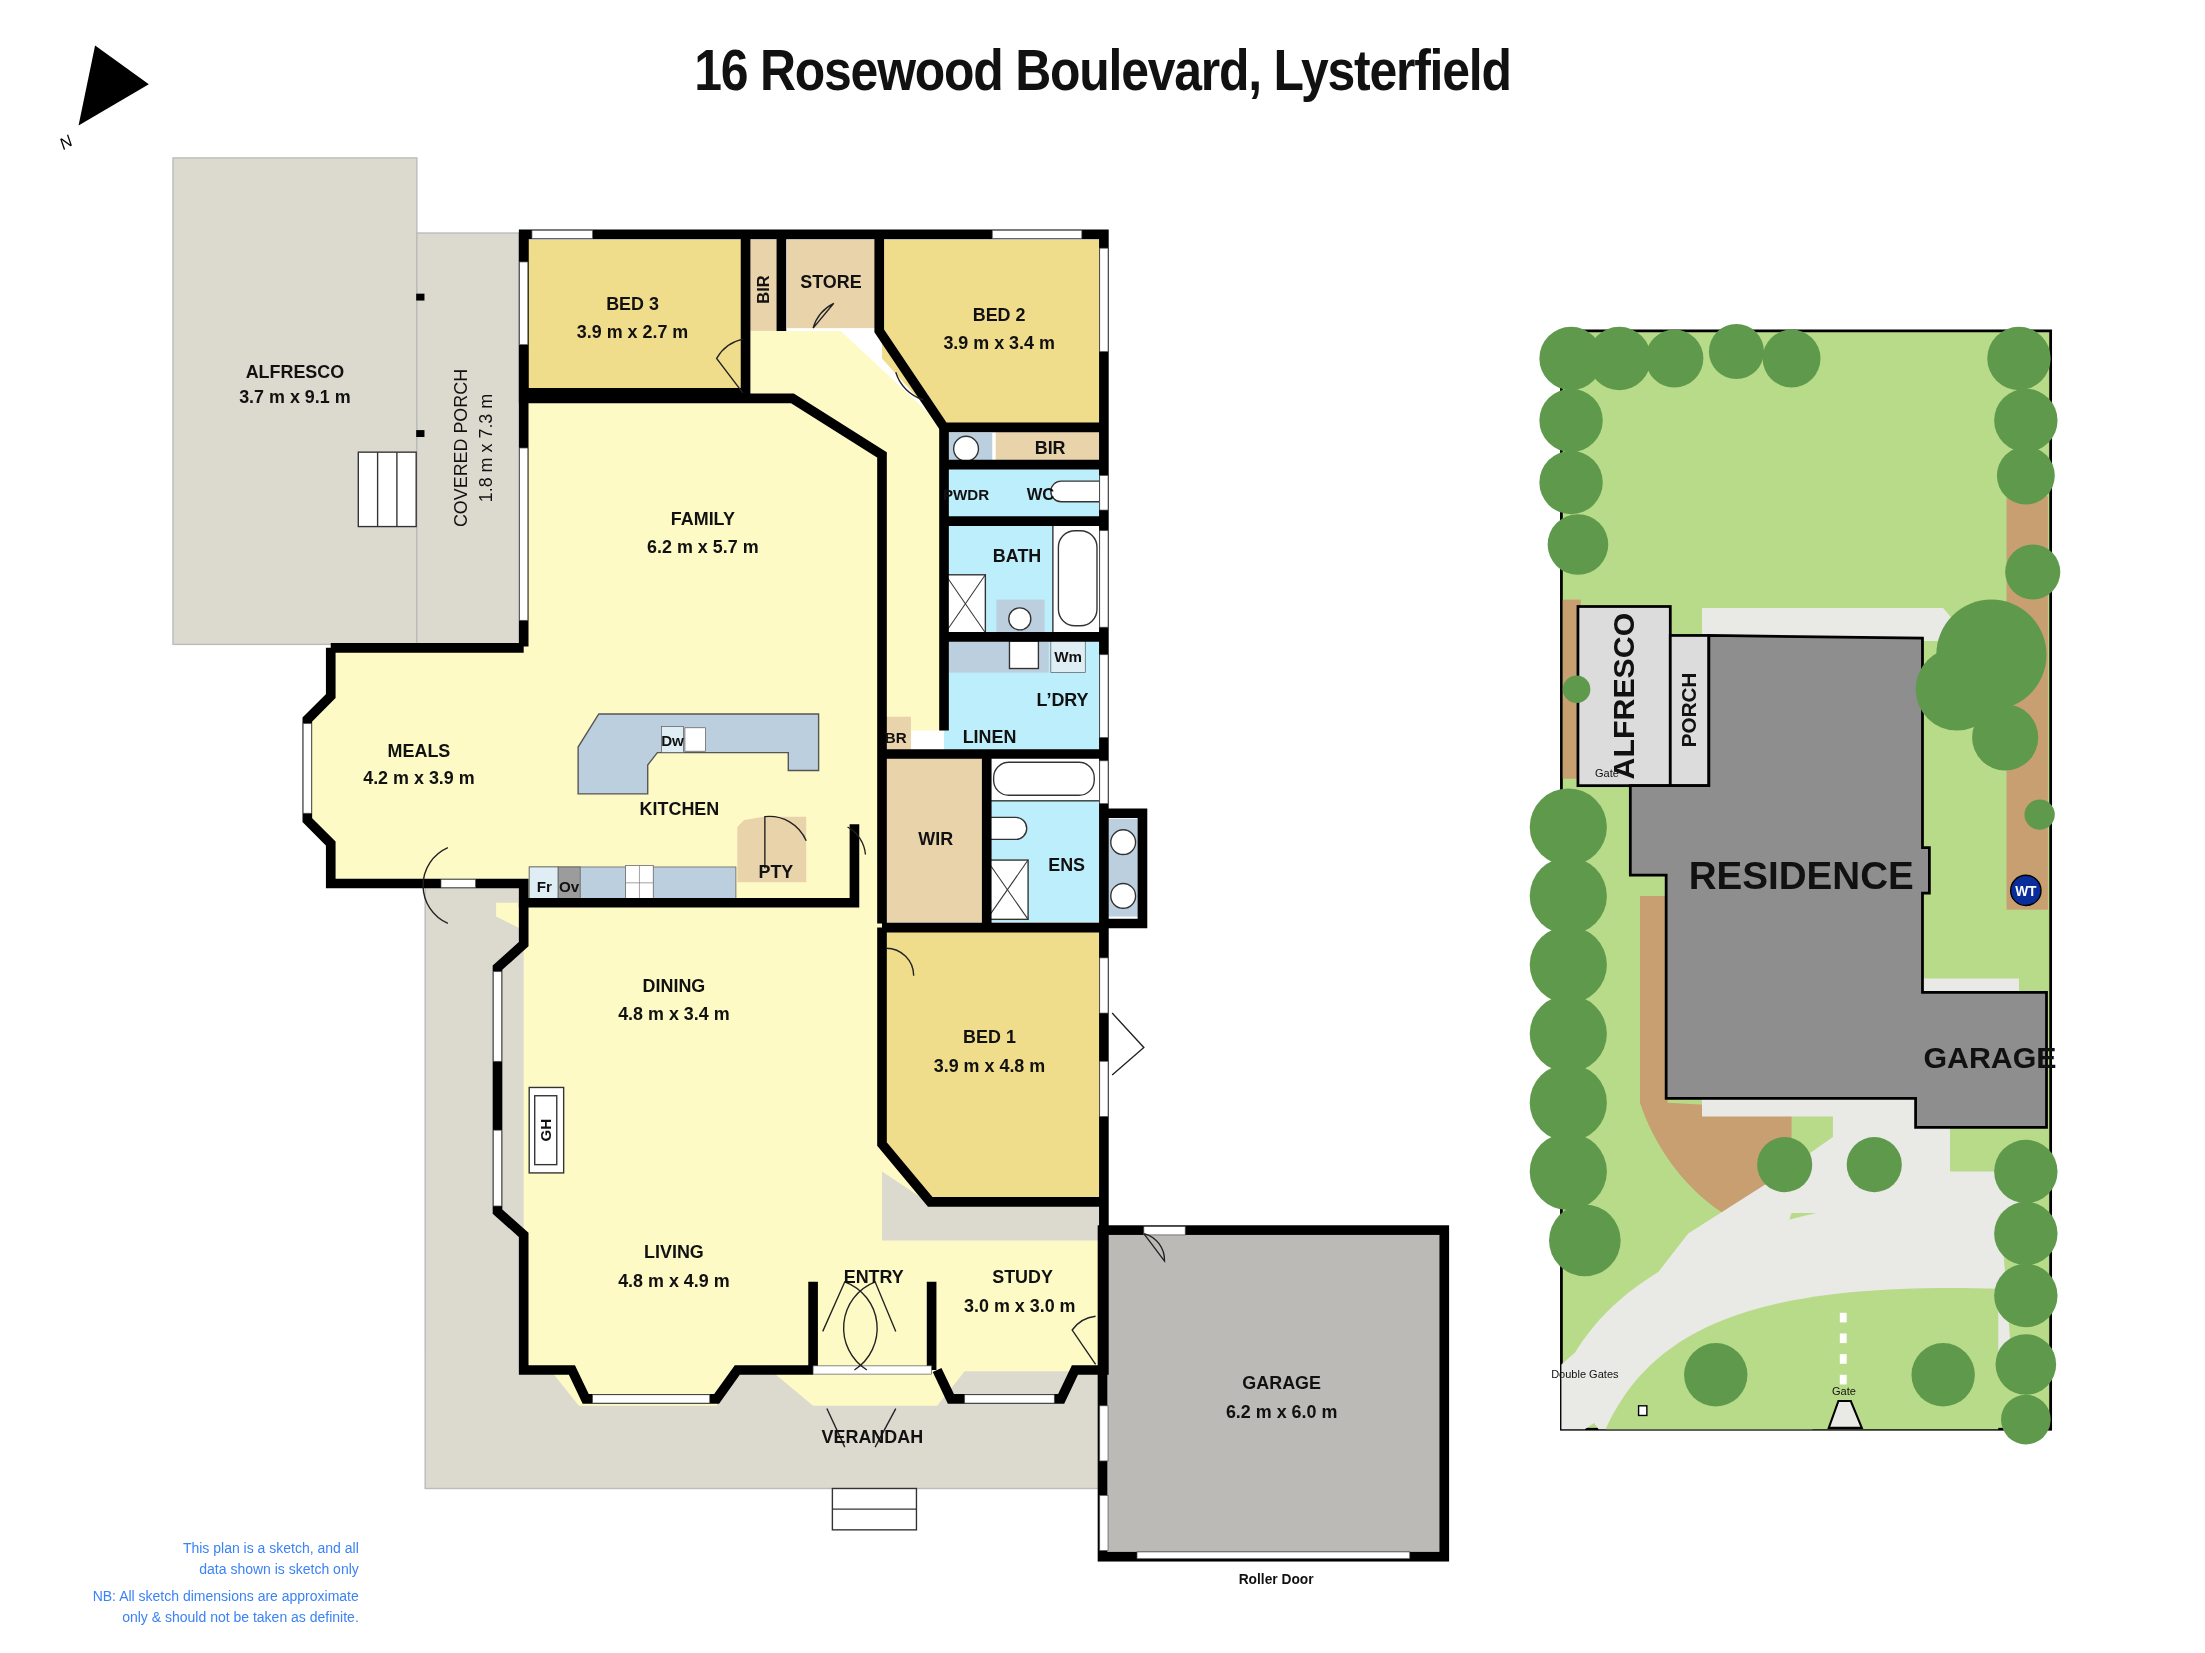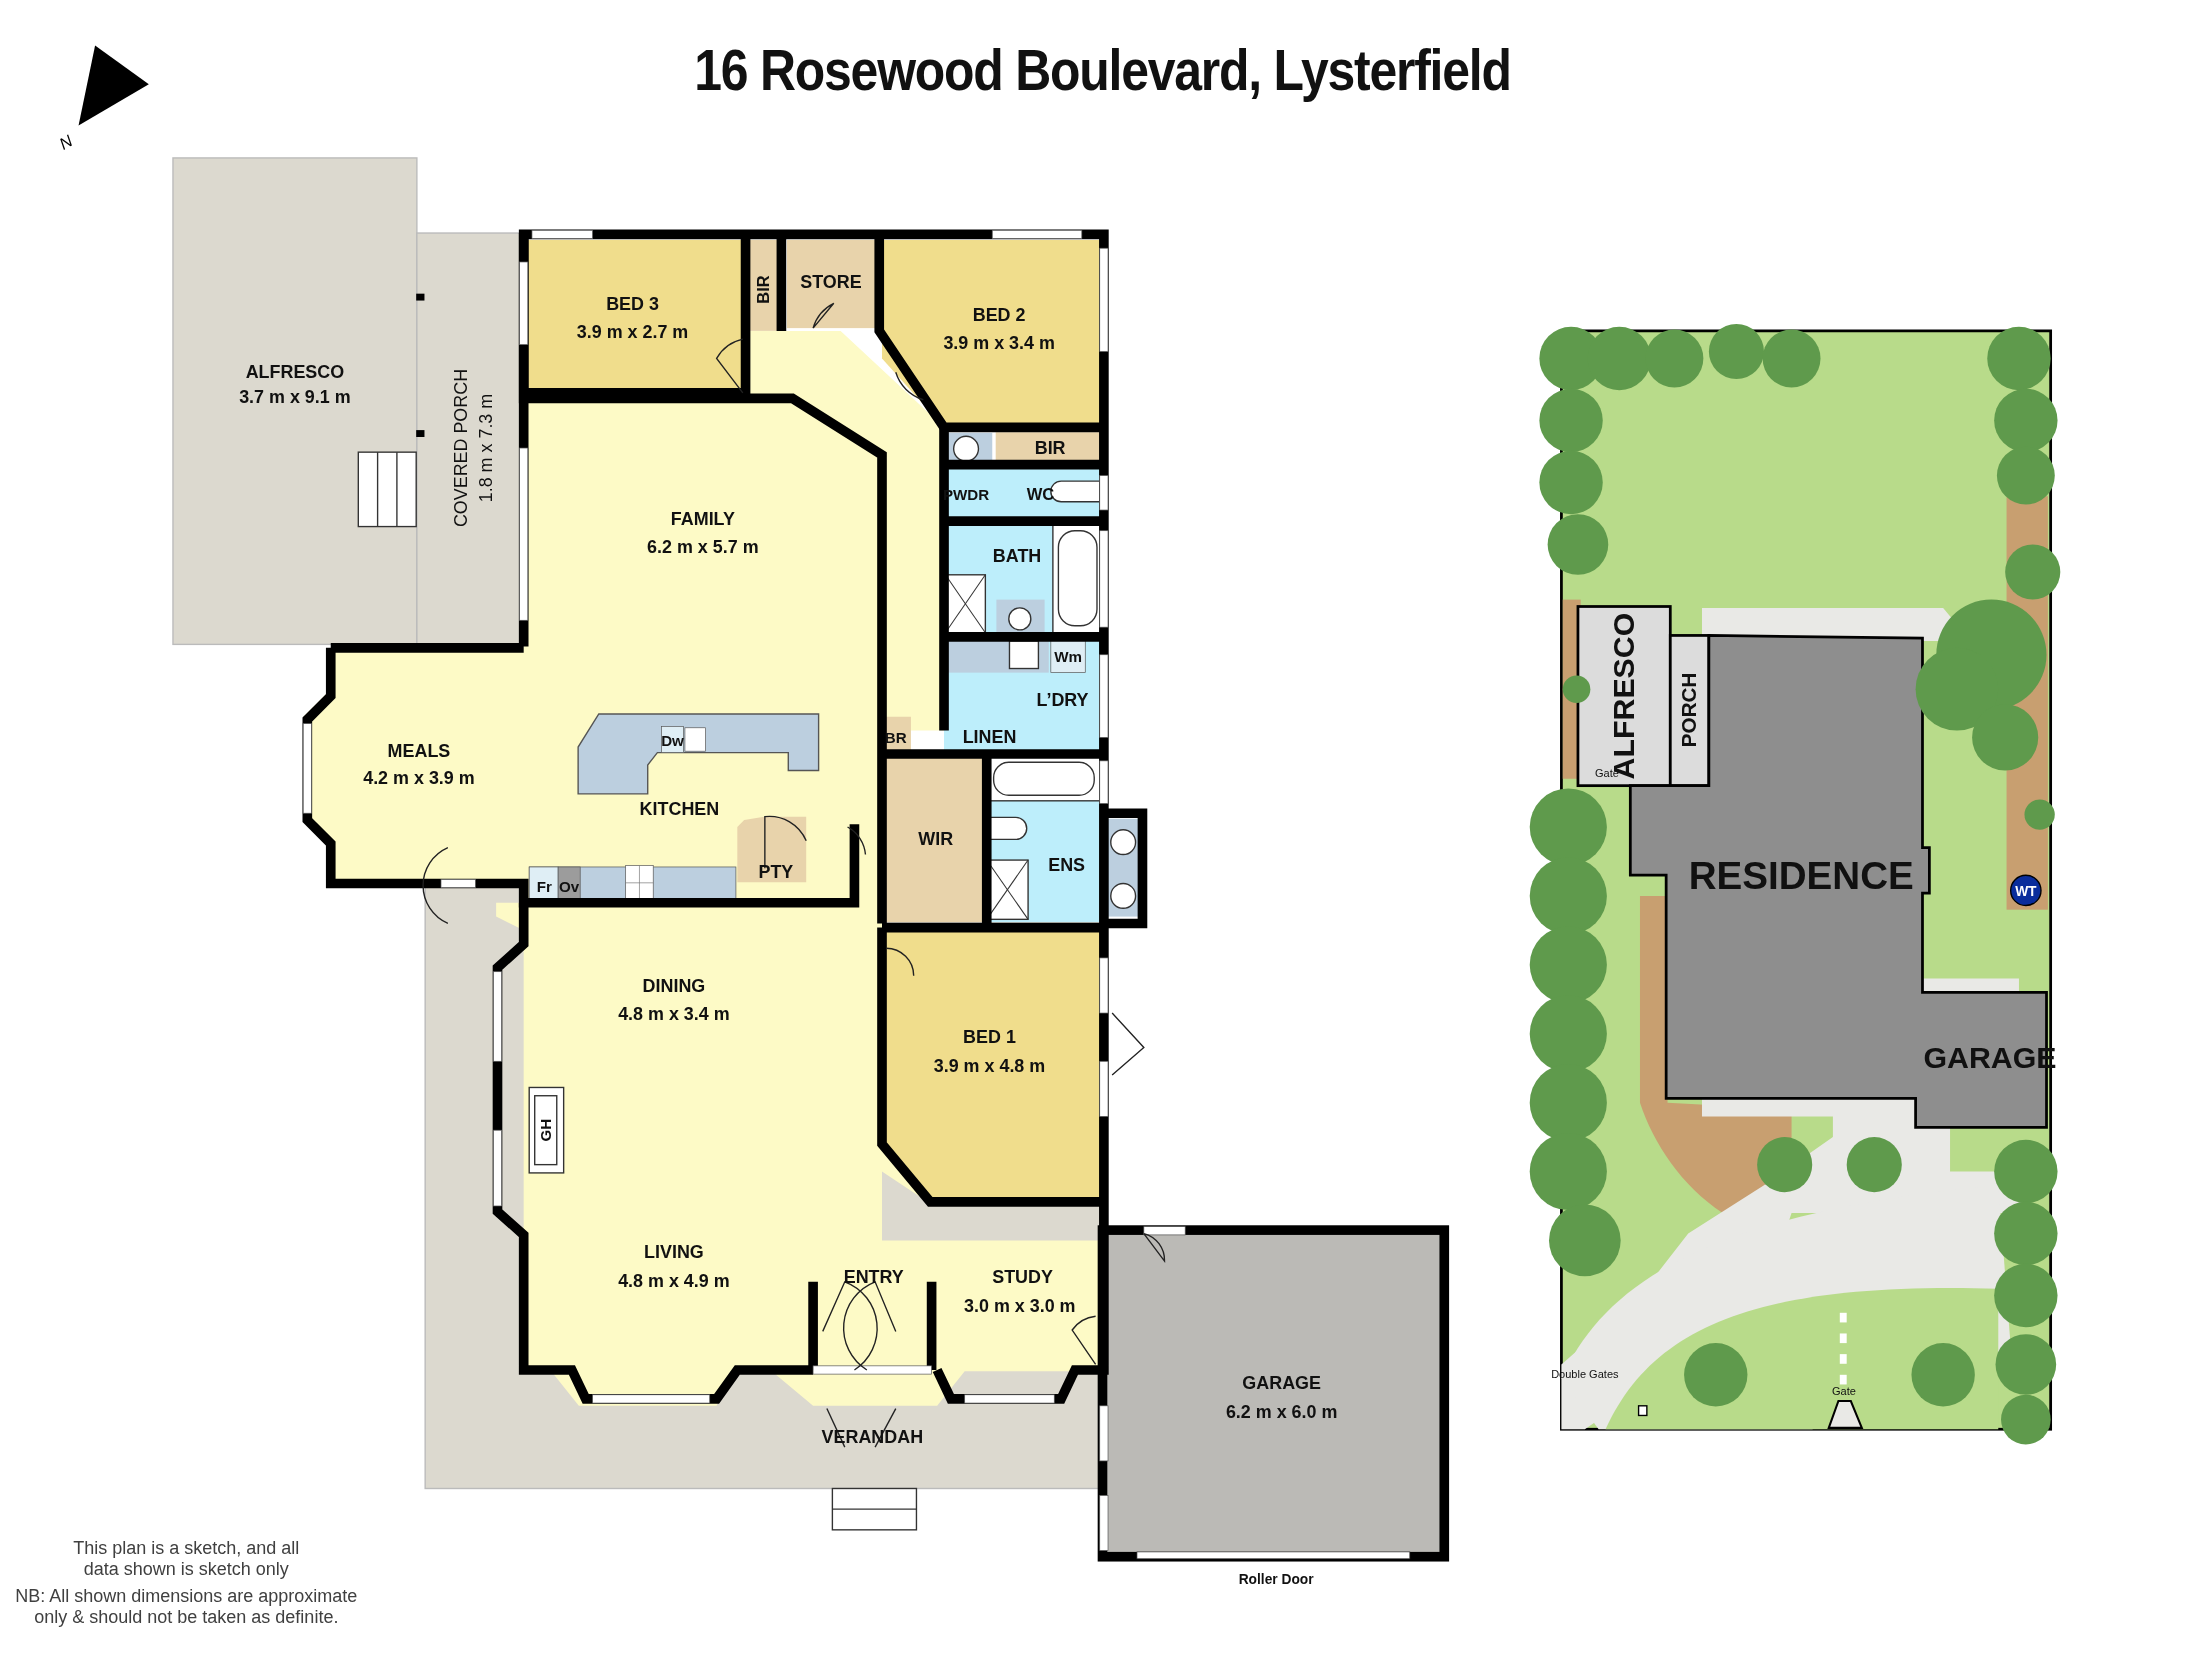--- a/index.html
+++ b/index.html
@@ -1,21 +1,21 @@
 <!DOCTYPE html>
 <html style="font-size:11px"><head>
 <meta charset="utf-8">
 <style>
   html,body{margin:0;padding:0;background:#fff;}
   body{width:2205px;height:1654px;position:relative;overflow:hidden;font-family:"Liberation Sans",sans-serif;}
   svg{position:absolute;left:0;top:0;}
   .lbl{font-family:"Liberation Sans",sans-serif;font-weight:bold;fill:#111;text-anchor:middle;}
   .lbl-c{font-family:"Liberation Sans",sans-serif;fill:#111;text-anchor:middle;}
   .title{position:absolute;left:0;width:2205px;top:36px;text-align:center;font-family:"Liberation Sans",sans-serif;font-weight:bold;font-size:58px;color:#111;letter-spacing:-1.4px;transform:scaleX(0.86);}
-  .disclaimer{position:absolute;left:13.8px;width:345px;text-align:center;font-family:"Liberation Sans",sans-serif;font-size:18px;color:#404040;line-height:21.4px;}
+  .disclaimer{position:absolute;left:13.8px;width:345px;text-align:right;font-family:"Liberation Sans",sans-serif;font-size:14px;color:#3b82f6;line-height:21.4px;}
 </style>
 </head>
 <body>
 
 <div class="title">16 Rosewood Boulevard, Lysterfield</div>
 
 <svg width="2205" height="1654" viewBox="0 0 3200 2400">
 
   <g>
     <polygon points="138,66 216,122 114,182" fill="#000"></polygon>
@@ -297,16 +297,16 @@
     <text class="lbl-c" x="2300" y="2000" font-size="16">Double Gates</text>
     <text class="lbl-c" x="2676" y="2024" font-size="16">Gate</text>
   </g>
 </svg>
 
 <div class="disclaimer" style="top:1538px;">
   <div>This plan is a sketch, and all</div>
   <div>data shown is sketch only</div>
 </div>
 <div class="disclaimer" style="top:1586px;">
-  <div>NB: All shown dimensions are approximate</div>
+  <div>NB: All sketch dimensions are approximate</div>
   <div>only &amp; should not be taken as definite.</div>
 </div>
 
 
 </body></html>

